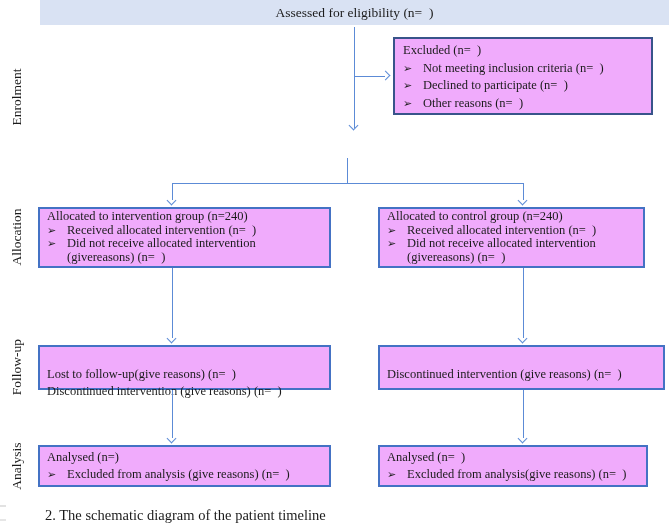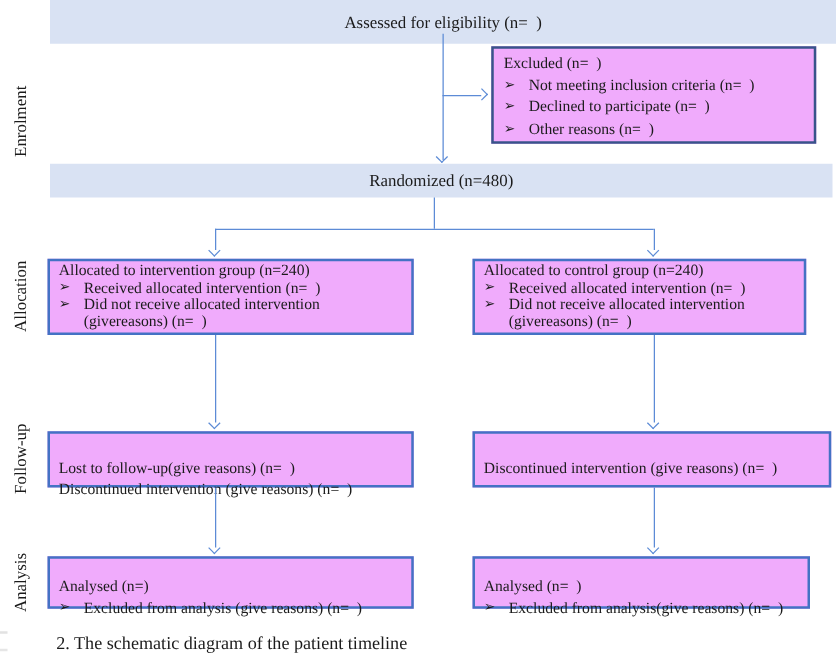--- a/index.html
+++ b/index.html
@@ -36,34 +36,34 @@
   .ah.right{border-top:1.4px solid var(--line);border-right:1.4px solid var(--line);transform:rotate(45deg);}
   .side-label{
     position:absolute;width:90px;height:16px;line-height:16px;text-align:center;
     font-size:13.5px;transform:rotate(-90deg);
   }
   .caption{position:absolute;font-size:14.5px;white-space:pre;}
   .artifact{position:absolute;width:6px;height:12px;border-top:2px solid #e2e2e2;border-bottom:2px solid #e6e6e6;}
   
   .alloc .inner{line-height:13.5px;padding:1px 7px;}
   .fup .inner{line-height:17px;padding:19px 7px;}
-  .ana .inner{line-height:16.5px;padding:14px 7px;}
+  .ana .inner{line-height:16.5px;padding:2px 7px;}
   .excl .inner{line-height:17.5px;padding:3px 8px;}
 </style>
 </head>
 <body>
 
 <div id="stage">
 
   <div class="side-label" style="left:-28px;top:89px;">Enrolment</div>
   <div class="side-label" style="left:-28px;top:229px;">Allocation</div>
   <div class="side-label" style="left:-28px;top:359px;">Follow-up</div>
   <div class="side-label" style="left:-28px;top:458px;">Analysis</div>
 
-  <div class="band" style="left:40px;top:0;width:629px;height:35px;">
+  <div class="band" style="left:40px;top:0;width:629px;height:25px;">
     <span class="t">Assessed for eligibility (n=  )</span>
   </div>
 
   <div class="vl" style="left:354px;top:27px;height:101px;"></div>
   <div class="ah down" style="left:350px;top:122px;"></div>
   <div class="hl" style="left:354px;top:76px;width:31px;"></div>
   <div class="ah right" style="left:382px;top:72px;"></div>
 
   <div class="box dark excl" style="left:393px;top:37px;width:260px;height:78px;">
     <div class="inner">
@@ -76,23 +76,20 @@
         <span class="bullet">➢</span>
         <span class="btxt t">Declined to participate (n=  )</span>
       </div>
       <div class="brow">
         <span class="bullet">➢</span>
         <span class="btxt t">Other reasons (n=  )</span>
       </div>
     </div>
   </div>
 
-  <div class="band" style="left:40px;top:131px;width:626px;height:27px;">
-    <span class="t">Randomized (n=480)</span>
-  </div>
 
   <div class="vl" style="left:347px;top:158px;height:25px;"></div>
   <div class="hl" style="left:172px;top:183px;width:351px;"></div>
   <div class="vl" style="left:172px;top:183px;height:17px;"></div>
   <div class="ah down" style="left:168px;top:197px;"></div>
   <div class="vl" style="left:523px;top:183px;height:17px;"></div>
   <div class="ah down" style="left:519px;top:197px;"></div>
 
   <div class="box alloc" style="left:38px;top:207px;width:293px;height:61px;">
     <div class="inner">

